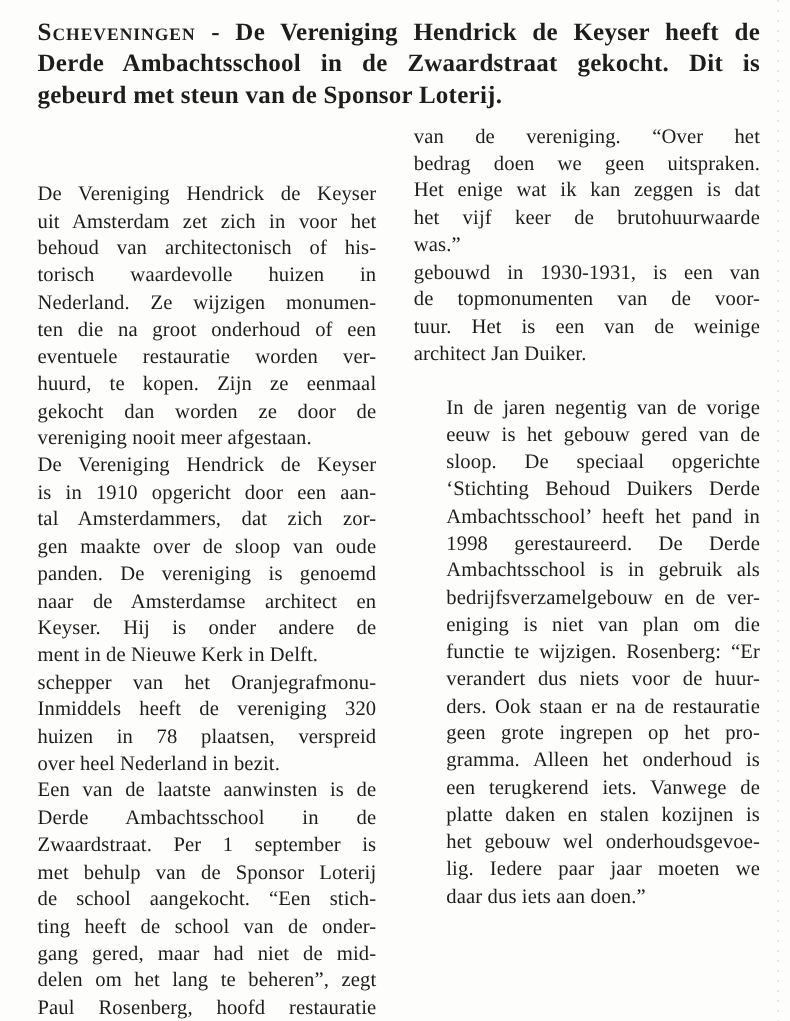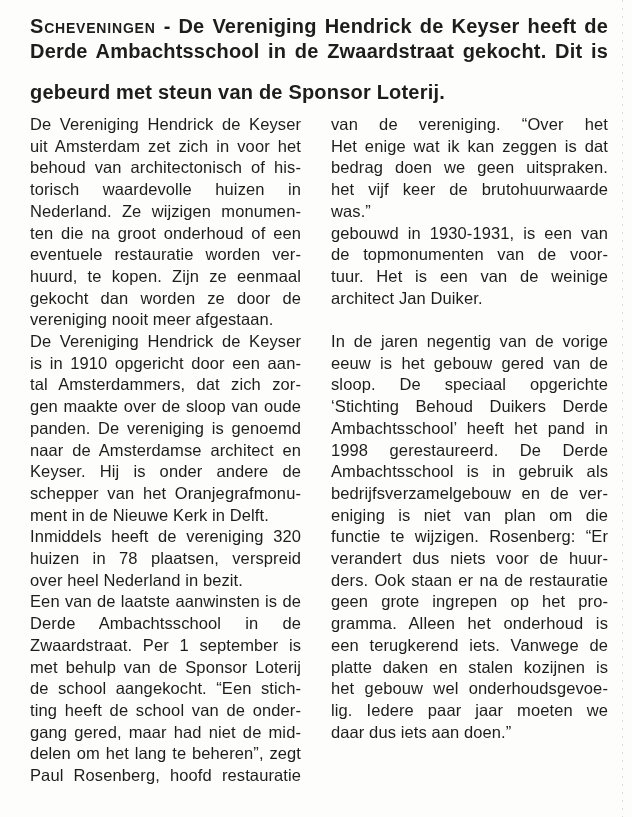--- a/index.html
+++ b/index.html
@@ -7,59 +7,58 @@
     padding: 0;
     background: #ffffff;
   }
   .page {
     position: relative;
     width: 632px;
     height: 817px;
     box-sizing: border-box;
     background: #fdfdfb;
     color: #1d1d1d;
-    font-family: Liberation Sans, sans-serif;
+    font-family: Liberation Serif, serif;
     padding: 14px 24px 0 30px;
     overflow: hidden;
   }
   
   .headline {
     margin: 0 0 9px 0;
     width: 578px;
     font-size: 20px;
     font-weight: bold;
     line-height: 25px;
     letter-spacing: 0.2px;
   }
   .hline {
     text-align: justify;
     text-align-last: justify;
   }
   .hline.hlast {
     text-align-last: left;
-    margin-top: 16px;
   }
   .dateline {
     font-variant: small-caps;
     letter-spacing: 0.8px;
   }
   
   .columns {
     display: flex;
     gap: 30px;
   }
   .column {
     font-size: 16.5px;
     line-height: 21.7px;
     letter-spacing: 0.1px;
   }
-  .column.left  { width: 272px; }
+  .column.left  { width: 272px; margin-top: 46px; }
   .column.right { width: 278px; }
   .para { margin: 0; }
-  .para.space-before { margin-top: 21.7px; }
+  .para.space-before { margin-top: 21.7px; margin-left: 26px; }
   .line {
     text-align: justify;
     text-align-last: justify;
     white-space: nowrap;
   }
   .line.lastline {
     text-align-last: left;
   }
   
   .edge-artifact {
@@ -105,22 +104,22 @@
           <div class="line lastline">vereniging nooit meer afgestaan.</div>
         </div>
         <div class="para">
           <div class="line">De Vereniging Hendrick de Keyser</div>
           <div class="line">is in 1910 opgericht door een aan-</div>
           <div class="line">tal Amsterdammers, dat zich zor-</div>
           <div class="line">gen maakte over de sloop van oude</div>
           <div class="line">panden. De vereniging is genoemd</div>
           <div class="line">naar de Amsterdamse architect en</div>
           <div class="line">Keyser. Hij is onder andere de</div>
+          <div class="line lastline">ment in de Nieuwe Kerk in Delft.</div>
           <div class="line">schepper van het Oranjegrafmonu-</div>
-          <div class="line lastline">ment in de Nieuwe Kerk in Delft.</div>
         </div>
         <div class="para">
           <div class="line">Inmiddels heeft de vereniging 320</div>
           <div class="line">huizen in 78 plaatsen, verspreid</div>
           <div class="line lastline">over heel Nederland in bezit.</div>
         </div>
         <div class="para">
           <div class="line">Een van de laatste aanwinsten is de</div>
           <div class="line">Derde Ambachtsschool in de</div>
           <div class="line">Zwaardstraat. Per 1 september is</div>
@@ -128,22 +127,22 @@
           <div class="line">de school aangekocht. “Een stich-</div>
           <div class="line">ting heeft de school van de onder-</div>
           <div class="line">gang gered, maar had niet de mid-</div>
           <div class="line">delen om het lang te beheren”, zegt</div>
           <div class="line">Paul Rosenberg, hoofd restauratie</div>
         </div>
       </div>
     <div class="column right" id="col-right">
         <div class="para">
           <div class="line">van de vereniging. “Over het</div>
+          <div class="line">bedrag doen we geen uitspraken.</div>
           <div class="line">Het enige wat ik kan zeggen is dat</div>
-          <div class="line">bedrag doen we geen uitspraken.</div>
           <div class="line">het vijf keer de brutohuurwaarde</div>
           <div class="line lastline">was.”</div>
         </div>
         <div class="para">
           <div class="line">gebouwd in 1930-1931, is een van</div>
           <div class="line">de topmonumenten van de voor-</div>
           <div class="line">tuur. Het is een van de weinige</div>
           <div class="line lastline">architect Jan Duiker.</div>
         </div>
         <div class="para space-before">

